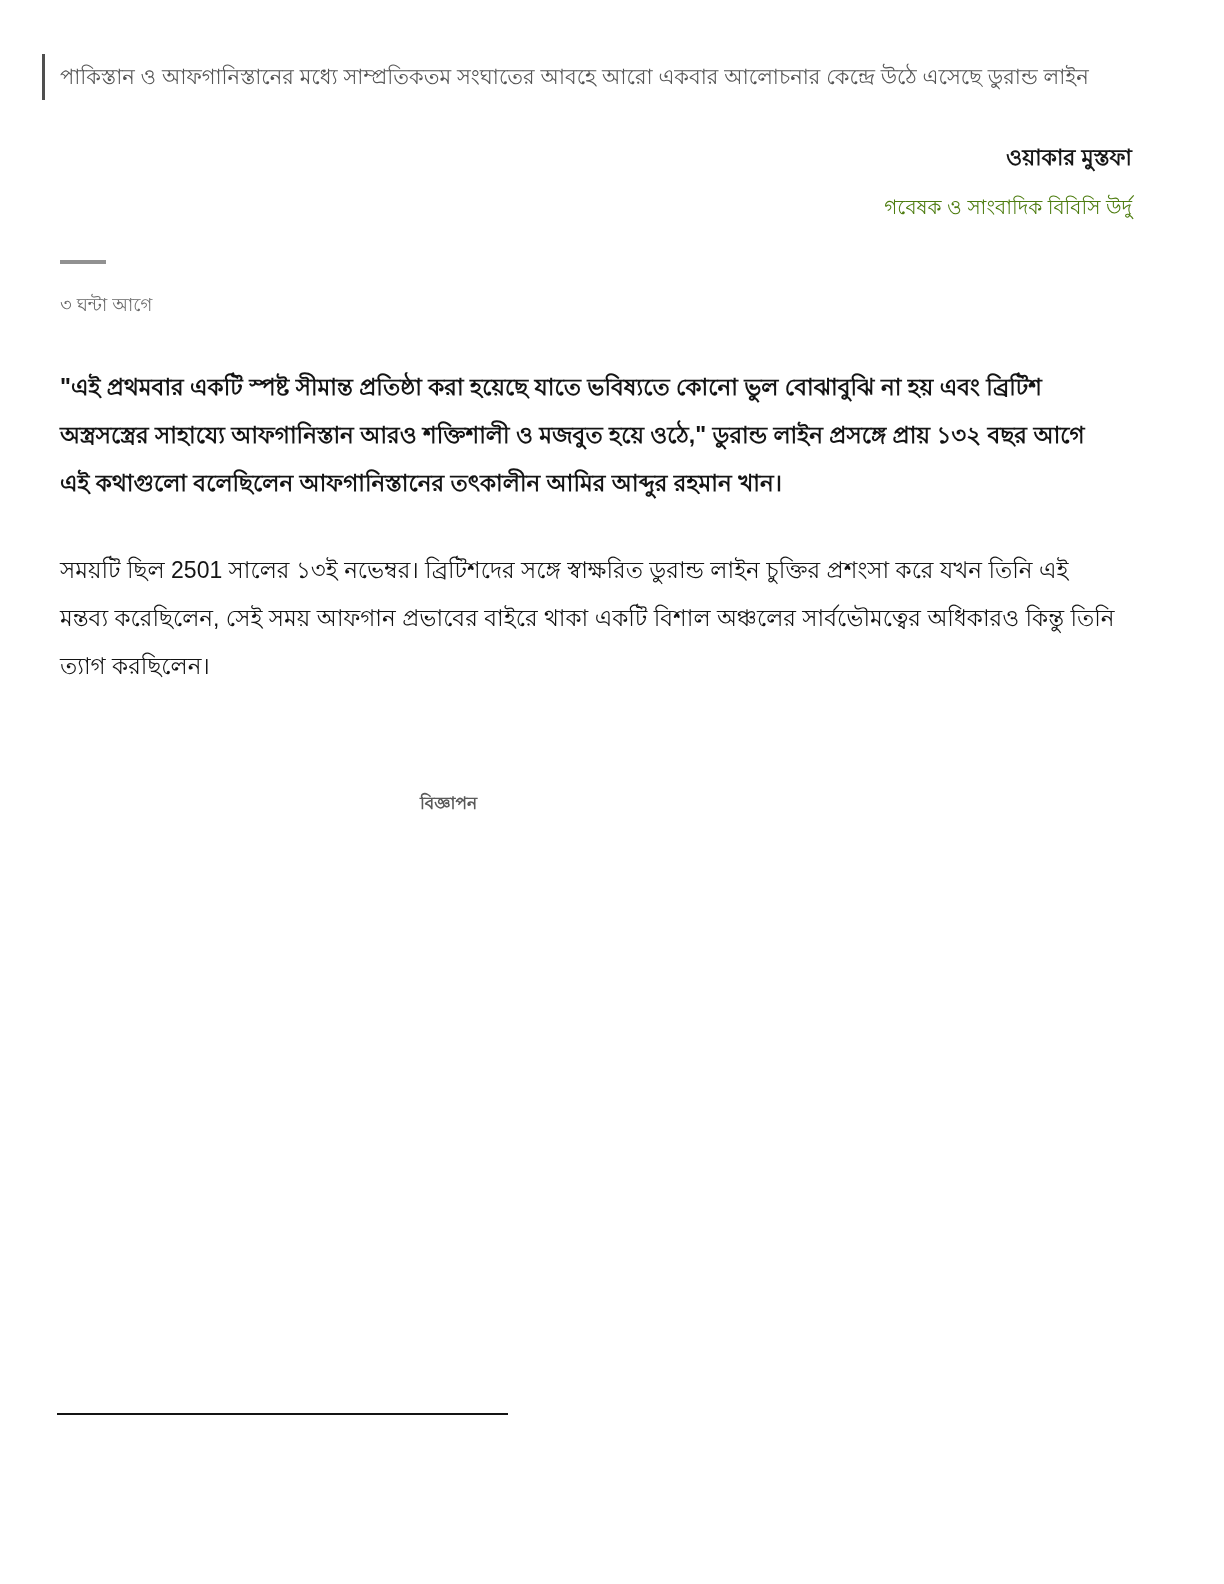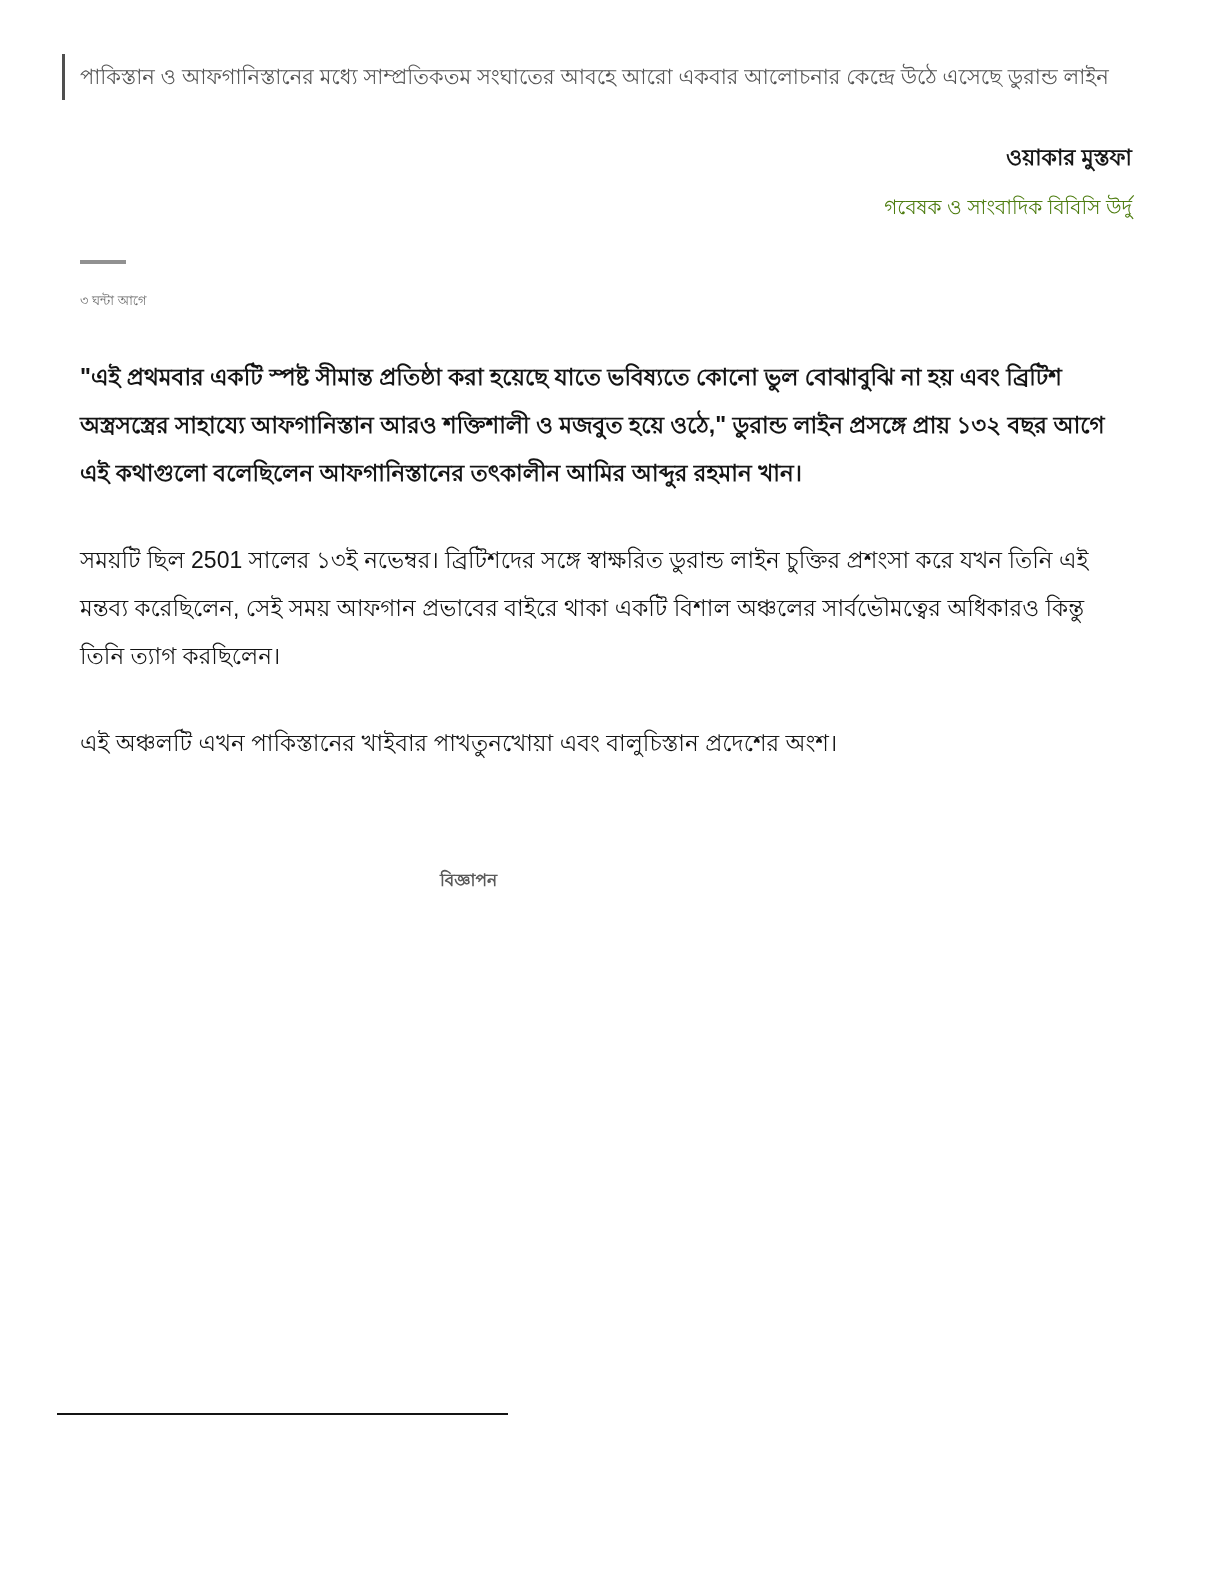--- a/index.html
+++ b/index.html
@@ -7,21 +7,21 @@
     width: 1224px;
     background: #ffffff;
     font-family: "Liberation Sans", "DejaVu Sans", sans-serif;
   }
   body {
     position: relative;
     height: 1584px;
     overflow: hidden;
   }
   .article {
-    padding: 54px 92px 0 80px;
+    padding: 54px 92px 0 60px;
   }
   
   .media-caption {
     margin-left: -18px;
     border-left: 3px solid #4f4f4f;
     padding-left: 15px;
     color: #545454;
     font-size: 21px;
     line-height: 46px;
     max-width: 1070px;
@@ -39,21 +39,21 @@
     color: #4d7c0f;
   }
   .byline-divider {
     margin-top: 35px;
     width: 46px;
     height: 4px;
     background: #919191;
   }
   .timestamp {
     margin-top: 27px;
-    font-size: 13px;
+    font-size: 18px;
     color: #696969;
   }
   
   .body-text p {
     margin-top: 39px;
     font-size: 23px;
     line-height: 48px;
     color: #141414;
     max-width: 1056px;
   }
@@ -95,21 +95,20 @@
     <div class="role">গবেষক ও সাংবাদিক বিবিসি উর্দু</div>
   </div>
 
   <div class="byline-divider"></div>
 
   <div class="timestamp">৩ ঘন্টা আগে</div>
 
   <div class="body-text">
     <p class="lead">"এই প্রথমবার একটি স্পষ্ট সীমান্ত প্রতিষ্ঠা করা হয়েছে যাতে ভবিষ্যতে কোনো ভুল বোঝাবুঝি না হয় এবং ব্রিটিশ অস্ত্রসস্ত্রের সাহায্যে আফগানিস্তান আরও শক্তিশালী ও মজবুত হয়ে ওঠে," ডুরান্ড লাইন প্রসঙ্গে প্রায় ১৩২ বছর আগে এই কথাগুলো বলেছিলেন আফগানিস্তানের তৎকালীন আমির আব্দুর রহমান খান।</p>
     <p>সময়টি ছিল 2501 সালের ১৩ই নভেম্বর। ব্রিটিশদের সঙ্গে স্বাক্ষরিত ডুরান্ড লাইন চুক্তির প্রশংসা করে যখন তিনি এই মন্তব্য করেছিলেন, সেই সময় আফগান প্রভাবের বাইরে থাকা একটি বিশাল অঞ্চলের সার্বভৌমত্বের অধিকারও কিন্তু তিনি ত্যাগ করছিলেন।</p>
-    <p>এই অঞ্চলটি এখন পাকিস্তানের খাইবার পাখতুনখোয়া এবং বালুচিস্তান প্রদেশের অংশ।</p>
   </div>
 
   <div class="ad-slot">
     <span class="ad-label">বিজ্ঞাপন</span>
   </div>
 
 </div>
 
 <div class="bottom-rule"></div>
 

